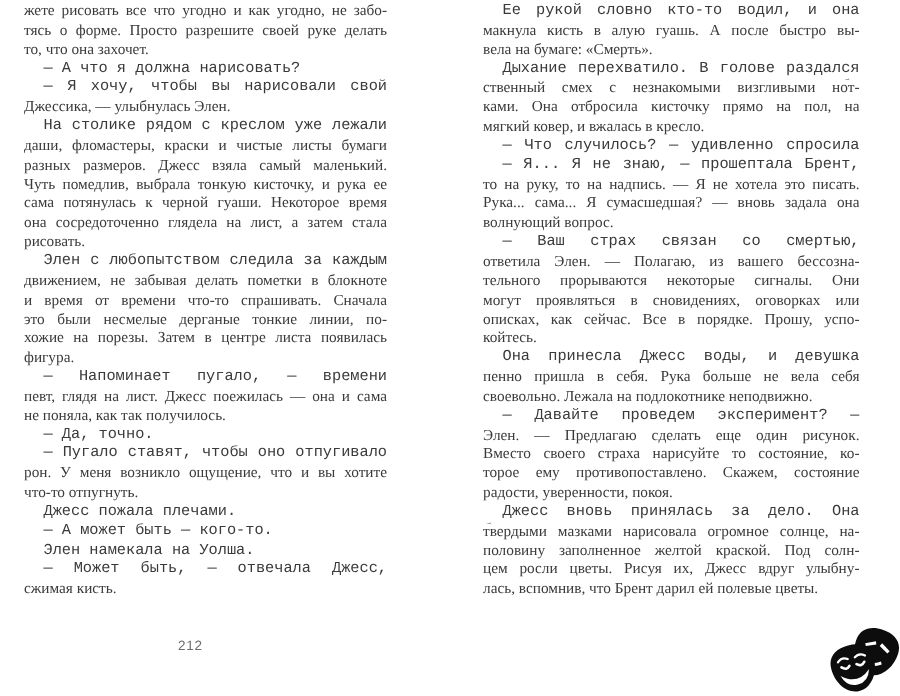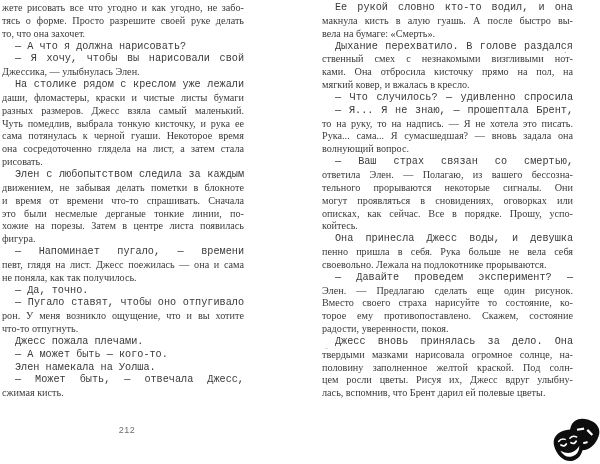--- a/index.html
+++ b/index.html
@@ -11,21 +11,21 @@
     font-family: "Liberation Serif", serif;
   }
   .spread { position: absolute; inset: 0; background: #ffffff; }
   .page {
     position: absolute;
     top: 2px;
     color: #3a3a3a;
     font-size: 10.2px;
     line-height: 12.85px;
   }
-  .page.left  { left: 2px;   width: 242px; }
+  .page.left  { left: 16px;   width: 242px; }
   .page.right { left: 322px; width: 251px; }
   .line {
     height: 12.85px;
     overflow: hidden;
     text-align: justify;
     text-align-last: justify;
   }
   .line.pend { text-align-last: left; }
   .line.indent { text-indent: 13px; font-family: Liberation Mono, monospace; }
   .pagenum {
@@ -99,21 +99,21 @@
       <div class="line">Рука... сама... Я сумасшедшая? — вновь задала она</div>
       <div class="line pend">волнующий вопрос.</div>
       <div class="line indent">— Ваш страх связан со смертью, Джессика, —</div>
       <div class="line">ответила Элен. — Полагаю, из вашего бессозна-</div>
       <div class="line">тельного прорываются некоторые сигналы. Они</div>
       <div class="line">могут проявляться в сновидениях, оговорках или</div>
       <div class="line">описках, как сейчас. Все в порядке. Прошу, успо-</div>
       <div class="line pend">койтесь.</div>
       <div class="line indent">Она принесла Джесс воды, и девушка посте-</div>
       <div class="line">пенно пришла в себя. Рука больше не вела себя</div>
-      <div class="line pend">своевольно. Лежала на подлокотнике прорываются.</div>
+      <div class="line pend">своевольно. Лежала на подлокотнике неподвижно.</div>
       <div class="line indent">— Давайте проведем эксперимент? — сказала</div>
       <div class="line">Элен. — Предлагаю сделать еще один рисунок.</div>
       <div class="line">Вместо своего страха нарисуйте то состояние, ко-</div>
       <div class="line">торое ему противопоставлено. Скажем, состояние</div>
       <div class="line pend">радости, уверенности, покоя.</div>
       <div class="line indent">Джесс вновь принялась за дело. Она быстрыми</div>
       <div class="line">твердыми мазками нарисовала огромное солнце, на-</div>
       <div class="line">половину заполненное желтой краской. Под солн-</div>
       <div class="line">цем росли цветы. Рисуя их, Джесс вдруг улыбну-</div>
       <div class="line pend">лась, вспомнив, что Брент дарил ей полевые цветы.</div>

